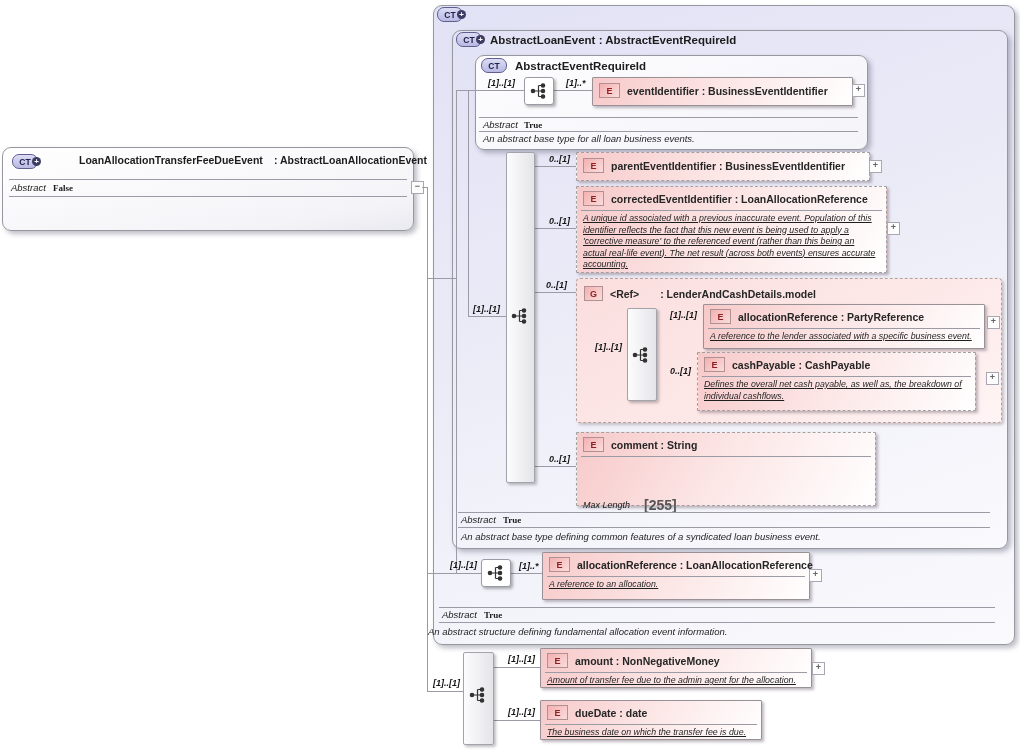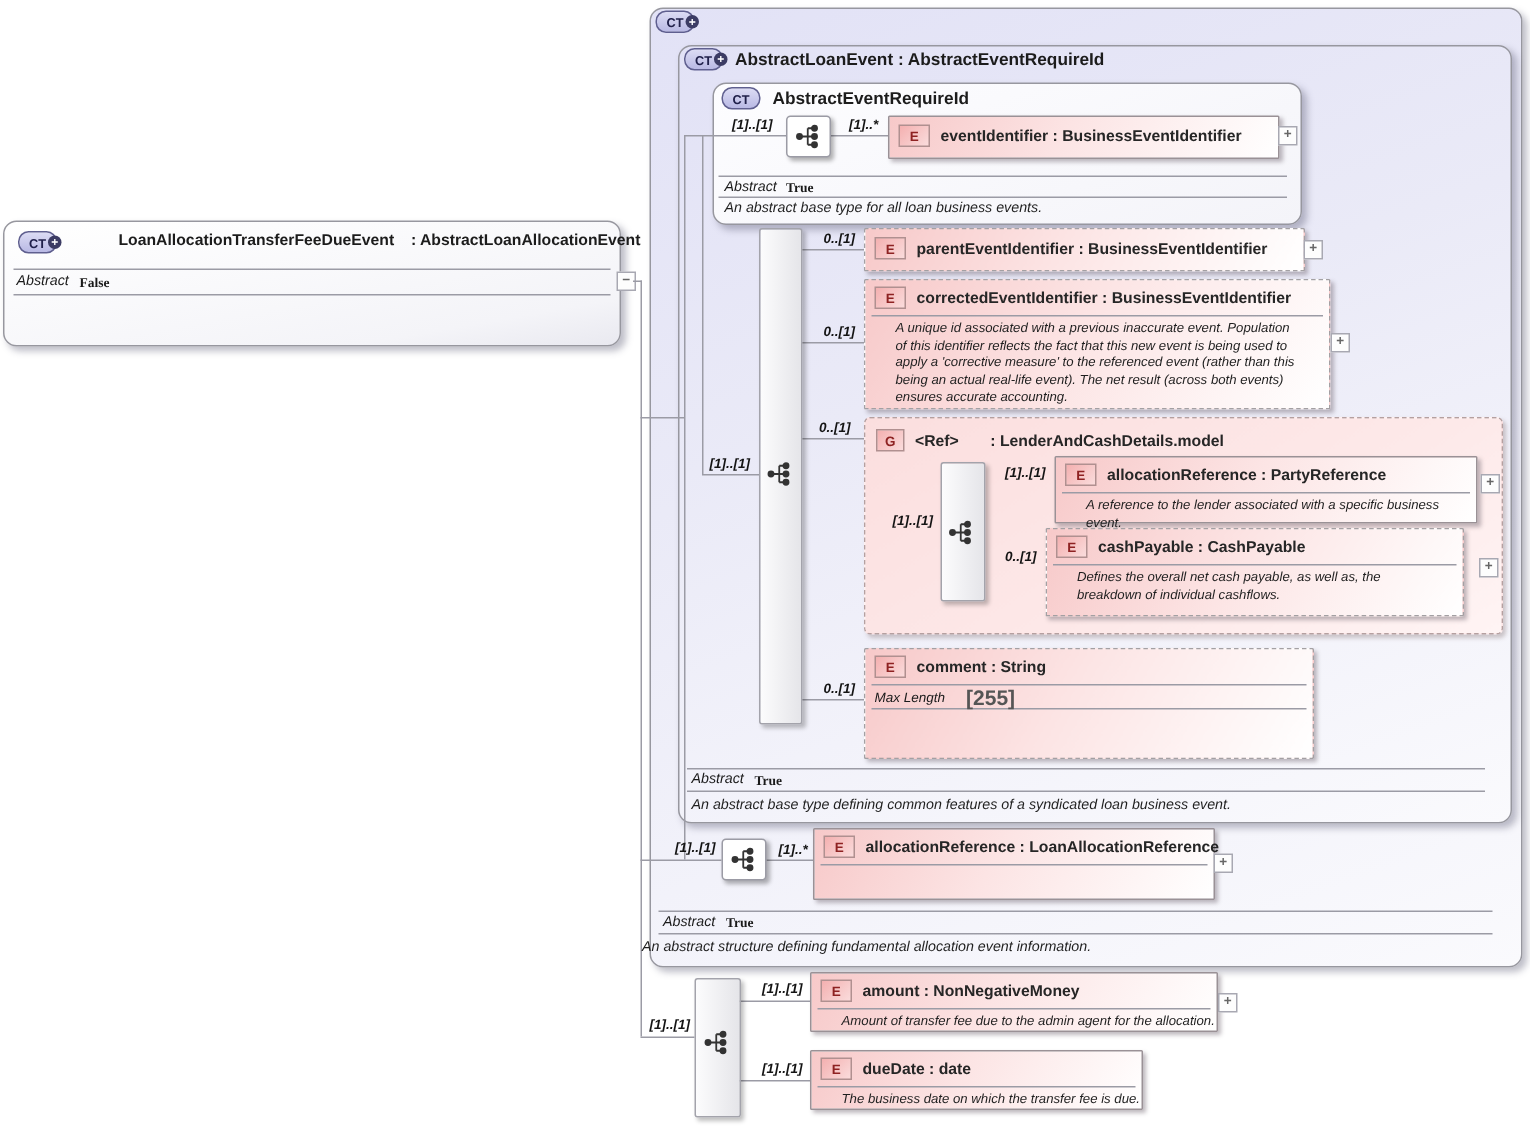--- a/index.html
+++ b/index.html
@@ -30,22 +30,22 @@
   .ebox{position:absolute;border:1px solid #9a9196;border-radius:1px;
         background:linear-gradient(120deg,#f7c9c9 0%,#fce4e4 45%,#ffffff 100%);
         box-shadow:2px 2px 3px rgba(110,100,110,.45);}
   .ebox.dashed{border-style:dashed;border-color:#a3a0a3;}
   .etitle{display:flex;align-items:center;gap:7px;padding:0 6px;height:23px;
           font-weight:bold;font-size:10.5px;color:#262626;white-space:nowrap;}
   .etitle.short{height:25px;}
   .eicon{flex:none;width:19px;height:13px;border:1px solid #b09090;display:flex;align-items:center;justify-content:center;
          background:linear-gradient(135deg,#f4b0b0,#fadcdc);font-size:9px;font-weight:bold;color:#8e2222;}
   .trule{height:1px;background:#9b9ba5;margin:0 4px;}
-  .eann{padding:2px 20px;font-style:italic;font-size:8.8px;color:#1f1f1f;line-height:11.5px;}
-  .mlrow{display:flex;gap:14px;align-items:center;padding:1px 6px;height:13px;}
+  .eann{padding:2px 6px;font-style:italic;font-size:8.8px;color:#1f1f1f;line-height:11.5px;text-decoration:underline;}
+  .mlrow{display:flex;gap:14px;align-items:center;padding:1px 6px;height:13px;margin-top:40px;}
   .mllbl{font-style:italic;font-size:9px;color:#1a1a1a;}
   .mlval{font-size:14px;font-weight:bold;color:#555;}
   
   .gbox{position:absolute;border:1px dashed #b5a0a0;border-radius:4px;
         background:linear-gradient(150deg,#fbdede 0%,#fde9e9 60%,#fff4f4 100%);
         box-shadow:2px 2px 3px rgba(120,100,100,.35);}
   .ghead{position:absolute;display:flex;align-items:center;gap:7px;white-space:nowrap;
          font-weight:bold;font-size:10.5px;color:#262626;}
   .gicon{width:17px;height:13px;border:1px solid #b09090;display:flex;align-items:center;justify-content:center;
          background:linear-gradient(135deg,#f4b0b0,#fadcdc);font-size:9px;font-weight:bold;color:#8e2222;}
@@ -176,21 +176,21 @@
         <span class="eicon">E</span>
         <span>parentEventIdentifier : BusinessEventIdentifier</span>
       </div>
   </div>
   <div class="tog" style="left:869px;top:160px;">+</div>
 
   <span class="card" style="left:549px;top:216px;">0..[1]</span>
   <div class="ebox dashed" style="left:576px;top:186px;width:309px;height:85px;">
     <div class="etitle">
         <span class="eicon">E</span>
-        <span>correctedEventIdentifier : BusinessEventIdentifier</span>
+        <span>correctedEventIdentifier : LoanAllocationReference</span>
       </div>
     <div class="trule"></div>
     <div class="eann">A unique id associated with a previous inaccurate event. Population of this identifier reflects the fact that this new event is being used to apply a 'corrective measure' to the referenced event (rather than this being an actual real-life event). The net result (across both events) ensures accurate accounting.</div>
   </div>
   <div class="tog" style="left:887px;top:222px;">+</div>
 
   <span class="card" style="left:546px;top:280px;">0..[1]</span>
   <div class="gbox" style="left:576px;top:278px;width:424px;height:143px;"></div>
   <div class="ghead" style="left:584px;top:286px;">
     <span class="gicon">G</span>
@@ -262,20 +262,21 @@
         </g>
       </svg>
   </div>
   <span class="card" style="left:519px;top:561px;">[1]..*</span>
   <div class="ebox" style="left:542px;top:552px;width:266px;height:46px;">
     <div class="etitle">
         <span class="eicon">E</span>
         <span>allocationReference : LoanAllocationReference</span>
       </div>
     <div class="trule"></div>
+    <div class="eann">A reference to an allocation.</div>
   </div>
   <div class="tog" style="left:809px;top:569px;">+</div>
 
   <div class="rule" style="left:439px;top:607px;width:556px;"></div>
   <span class="abslbl" style="left:442px;top:609px;">Abstract</span>
   <span class="absval" style="left:484px;top:610px;">True</span>
   <div class="rule" style="left:439px;top:622px;width:556px;"></div>
   <div class="pdesc" style="left:428px;top:626px;width:540px;">An abstract structure defining fundamental allocation event information.</div>
 
   <span class="card" style="left:433px;top:678px;">[1]..[1]</span>

